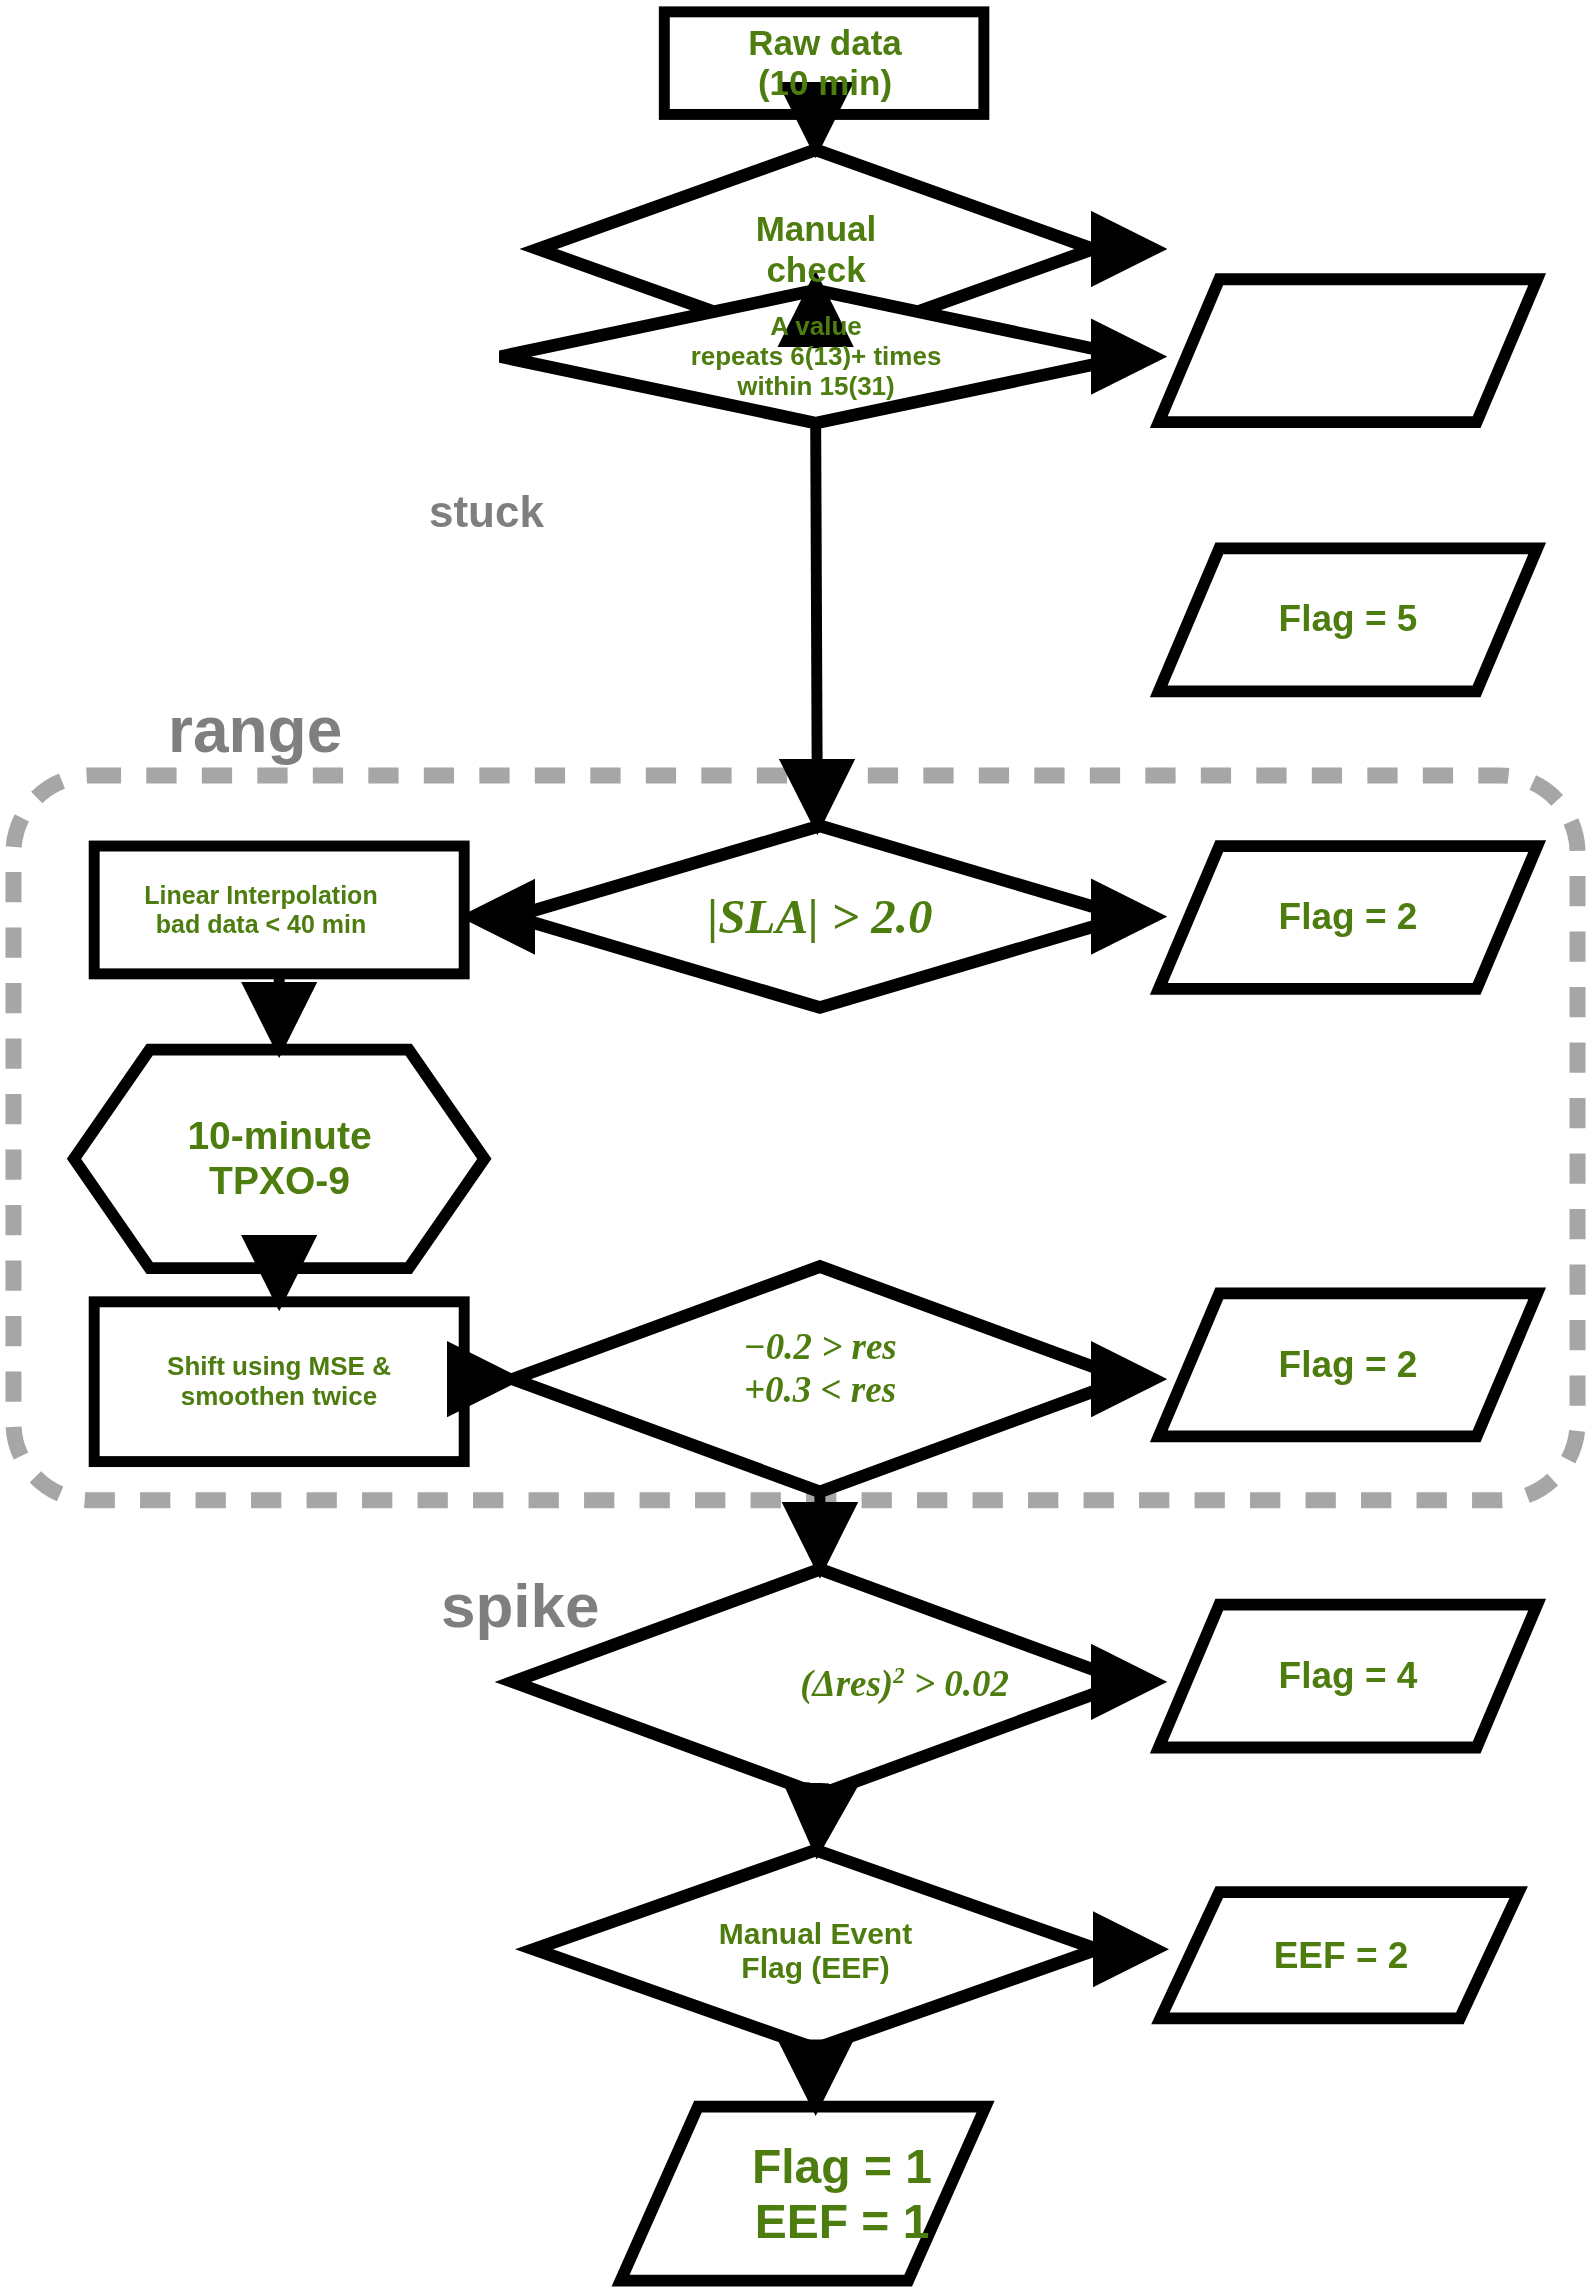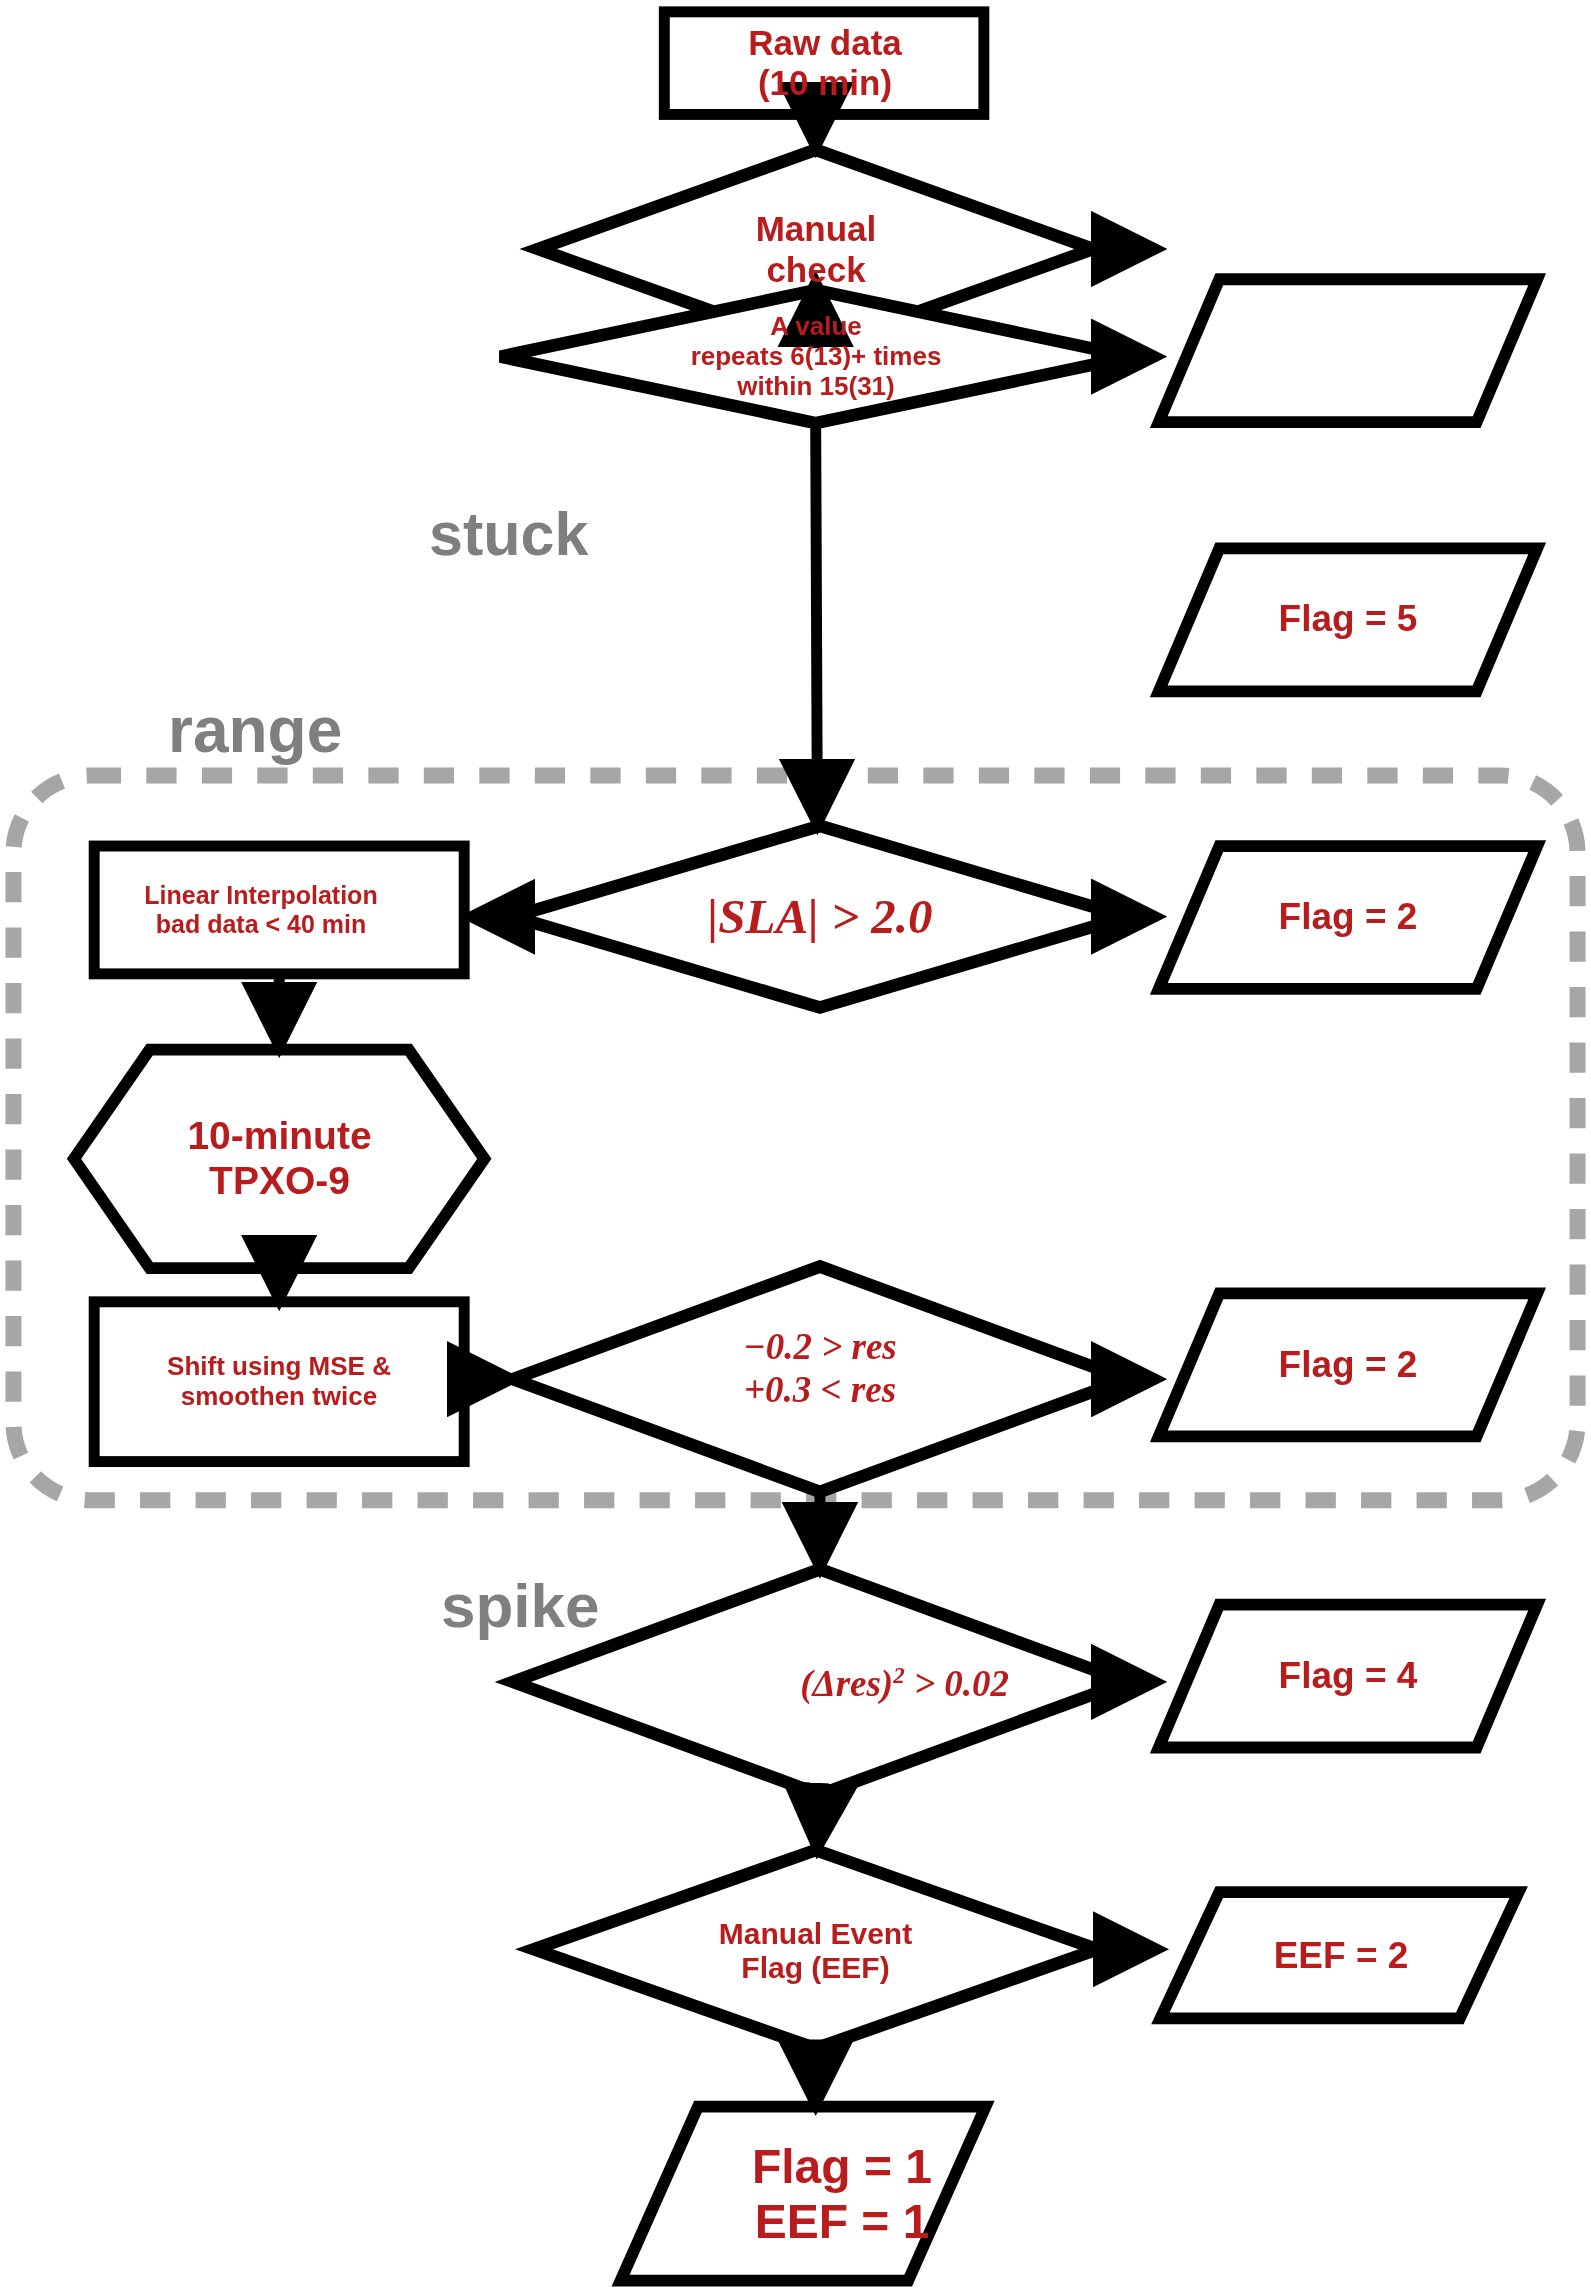--- a/index.html
+++ b/index.html
@@ -8,21 +8,21 @@
   #svg{position:absolute;left:0;top:0;width:1591px;height:2295px;}
   .nodeText{
     position:absolute;
     display:flex;
     flex-direction:column;
     align-items:center;
     justify-content:center;
     text-align:center;
     font-family:"Liberation Sans", sans-serif;
     font-weight:bold;
-    color:#b91c1c;
+    color:#4d7c0f;
     line-height:1.15;
     pointer-events:none;
     white-space:nowrap;
   }
   .mathText{
     font-family:"Liberation Serif", serif;
     font-weight:bold;
     font-style:italic;
   }
   .groupLabel{
@@ -97,21 +97,21 @@
       <line x1="552" y1="1640" x2="604" y2="1640"></line>
       <line x1="1340" y1="1640" x2="1370" y2="1640"></line>
       <line x1="975" y1="1774" x2="975" y2="1859"></line>
       <line x1="1340" y1="2000" x2="1370" y2="2000"></line>
       <line x1="975" y1="2134" x2="972" y2="2193"></line>
       <line x1="1305" y1="2318" x2="1372" y2="2318"></line>
       <line x1="970" y1="2436" x2="970" y2="2498"></line>
     </g>
   </svg>
 
-  <div class="groupLabel" style="left:429px;top:504px;font-size:61px;">stuck</div>
+  <div class="groupLabel" style="left:429px;top:490px;font-size:44px;">stuck</div>
   <div class="groupLabel" style="left:168px;top:698px;font-size:64px;">range</div>
   <div class="groupLabel" style="left:441px;top:1575px;font-size:62px;">spike</div>
 
   <div class="nodeText" style="left:665px;top:11.8px;width:320px;height:103px;font-size:35px;">
     <span class="ln">Raw data</span>
     <span class="ln">(10 min)</span>
   </div>
 
   <div class="nodeText" style="left:673px;top:182px;width:286px;height:135px;font-size:35px;">
     <span class="ln">Manual</span>

